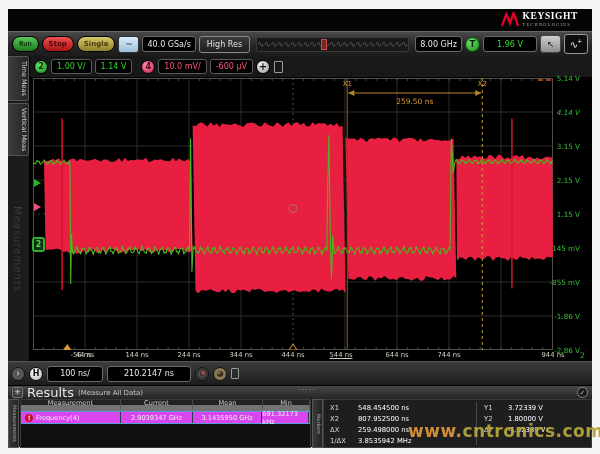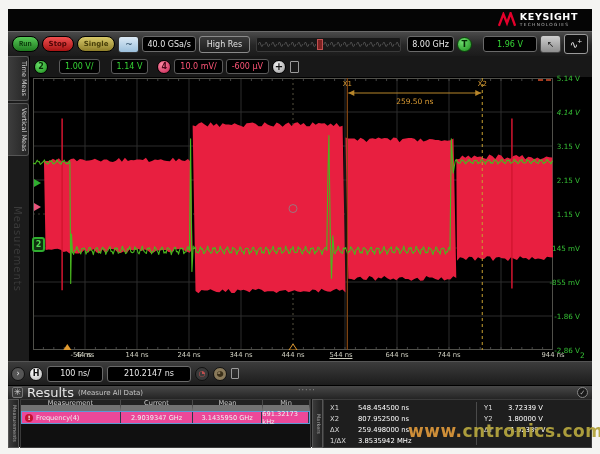--- a/index.html
+++ b/index.html
@@ -3,21 +3,21 @@
 <meta charset="utf-8">
 <style>
   * { margin:0; padding:0; box-sizing:border-box; }
   html,body { width:600px; height:454px; }
   body { background:#f4f4f2; font-family:"DejaVu Sans", sans-serif; position:relative; overflow:hidden; }
   .app { position:absolute; left:8px; top:9px; width:584px; height:438px; background:#101010; }
 
   
   .titlebar { position:absolute; left:0; top:0; width:100%; height:22px; background:#050505; }
   .logo { position:absolute; right:14px; top:3px; display:flex; align-items:center; gap:4px; }
-  .logo-text { line-height:1; }
+  .logo-text { line-height:1;font-family:Liberation Serif, serif; }
   .logo-name { color:#fff; font-size:9.5px; font-weight:bold; letter-spacing:.6px; }
   .logo-sub { color:#b5b5b5; font-size:4.3px; letter-spacing:1.3px; margin-top:1px; }
 
   
   .toolbar { position:absolute; left:0; top:22px; width:100%; height:25px;
     background:linear-gradient(#4a4a4a,#262626 55%,#1b1b1b); border-top:1px solid #6a6a6a;
     display:flex; align-items:center; gap:3px; padding:0 4px; }
   .pill { height:16px; border-radius:8px; font-size:7px; font-weight:bold; display:flex; align-items:center; justify-content:center; padding:0 6px; border:1px solid #000; }
   .pill-run { background:linear-gradient(#57c957,#1f7a1f); color:#0c3a0c;font-family:Liberation Mono, monospace; }
   .pill-stop { background:linear-gradient(#f05050,#a81414); color:#4d0606; }
@@ -26,21 +26,21 @@
     color:#1a3a55; font-size:9px; display:flex; align-items:center; justify-content:center; }
   .tb-field { height:16px; background:#000; border:1px solid #6a6a6a; border-radius:3px; color:#e8e8e8;
     font-size:8px; display:flex; align-items:center; justify-content:center; padding:0 4px; white-space:nowrap; }
   .tb-btn { height:17px; background:linear-gradient(#3a3a3a,#1e1e1e); border:1px solid #8a8a8a; border-radius:3px;
     color:#e0e0e0; font-size:8px; display:flex; align-items:center; justify-content:center; padding:0 7px; white-space:nowrap; }
   .wave-strip { flex:1; height:15px; margin:0 3px; background:#181818; border:1px solid #3a3a3a; border-radius:2px;
     overflow:hidden; position:relative; color:#5c5c5c; font-size:9px; line-height:13px; white-space:nowrap; letter-spacing:-1px; }
   .wave-handle { position:absolute; left:42%; top:1px; width:6px; height:11px; background:#7e2222; border:1px solid #c05050; }
   .t-circle { width:15px; height:15px; border-radius:50%; background:radial-gradient(circle at 35% 30%,#6fe06f,#1d8c1d);
     border:1px solid #0a4a0a; color:#052805; font-weight:bold; font-size:8.5px; display:flex; align-items:center; justify-content:center; }
-  .green-text { color:var(--c-ch2,#35d435);margin-left:8px; }
+  .green-text { color:var(--c-ch2,#35d435); }
   .pink-text { color:var(--c-ch4,#ff5577); }
   .tb-right-icon { width:21px; height:18px; border-radius:3px; background:linear-gradient(#cfcfcf,#8e8e8e); border:1px solid #444;
     color:#222; font-size:9px; display:flex; align-items:center; justify-content:center; }
   .tb-wave-icon { width:24px; height:20px; border-radius:3px; background:#0d0d0d; border:1px solid #9a9a9a;
     color:#f0f0f0; font-size:10px; display:flex; align-items:center; justify-content:center; }
   .sup-plus { font-size:6px; margin-left:-1px; margin-top:-7px; }
 
   
   .chrow { position:absolute; left:0; top:47px; width:100%; height:21px; background:#181818;
     display:flex; align-items:center; gap:3px; padding-left:26px; }
@@ -95,21 +95,21 @@
   .res-close { position:absolute; right:4px; top:1px; width:11px; height:11px; border-radius:50%; background:#1a1a1a;
     border:1px solid #888; color:#aaa; font-size:7px; display:flex; align-items:center; justify-content:center; }
   .vtab { position:absolute; top:13px; height:49px; background:linear-gradient(90deg,#3a3a3a,#222); border:1px solid #555;
     color:#aaa; font-size:5px; writing-mode:vertical-rl; text-align:center; overflow:hidden; }
   .vtab-left { left:0; width:11px; }
   .vtab-markers { left:304px; width:11px; }
   .res-table { position:absolute; left:12px; top:13px; width:291px; height:49px; background:#101010; border:1px solid #3a3a3a; }
   .trow { display:flex; height:11px; }
   .thead .tcell { background:#222; color:#ccc; font-size:6.6px; border-right:1px solid #4a4a4a; border-bottom:6px solid #737373;
     display:flex; align-items:center; justify-content:center; }
-  .tdata { height:13px; border:1px solid var(--c-blue,#5b9bd5); background:#ec4899; }
+  .tdata { height:13px; border:1px solid var(--c-blue,#5b9bd5); background:#d946ef; }
   .tdata .tcell { color:#f0f0f0; font-size:6.6px; display:flex; align-items:center; justify-content:center; border-right:1px solid #2a3a4a; }
   .tcell.c0 { width:100px; justify-content:flex-start; padding-left:3px; gap:3px; }
   .tcell.c1 { width:72px; } .tcell.c2 { width:70px; } .tcell.c3 { width:47px; }
   .warn-dot { width:8px; height:8px; border-radius:50%; background:#c41230; color:#fff; font-size:6px; font-weight:bold;
     display:flex; align-items:center; justify-content:center; flex:none; }
   .mk-panel { position:absolute; left:315px; top:13px; width:269px; height:49px; background:#1e1e1e; border:1px solid #3a3a3a; }
   .mk-col { position:absolute; top:2px; }
   .mk-col-x { left:6px; } .mk-col-y { left:160px; }
   .mk-divider { position:absolute; left:152px; top:2px; bottom:2px; width:1px; background:#4a4a4a; }
   .mrow { display:flex; height:11px; align-items:center; }

